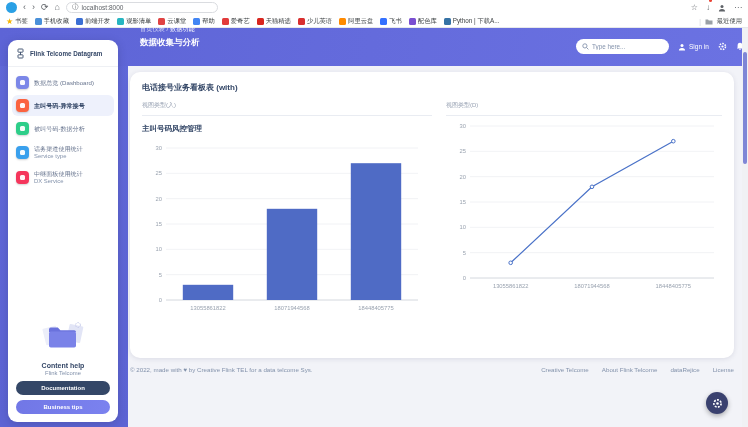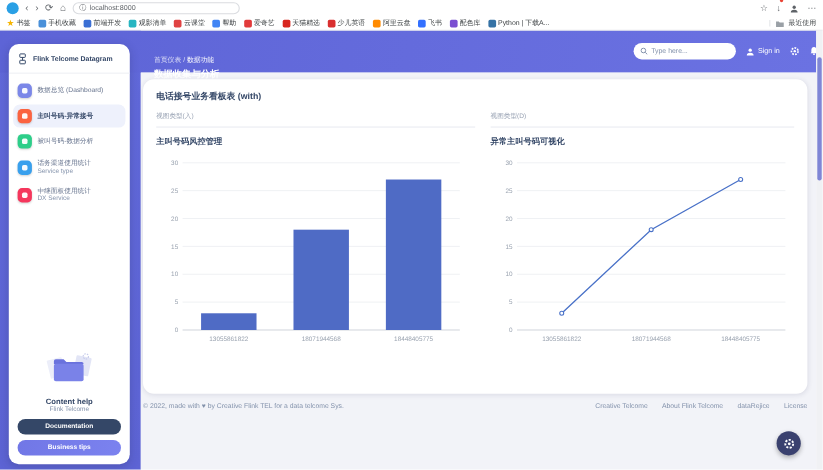--- a/index.html
+++ b/index.html
@@ -53,21 +53,21 @@
   .mi .sub { display:block; font-size:5.9px; color:#8392ab; font-weight:normal; }
   .help { margin-top:auto; padding:0 8px 8px 8px; text-align:center; }
   .help-title { font-size:7px; font-weight:bold; color:#344767; margin-top:3px; }
   .help-sub { font-size:5.9px; color:#8392ab; margin-top:1px; }
   .btn { display:block; width:100%; height:14px; border:none; border-radius:7px; margin-top:5px;
     font-size:6px; font-weight:bold; color:#fff; font-family:inherit; cursor:pointer; line-height:14px; text-align:center; }
   .btn-dark { background:#344767; }
   .btn-purple { background:linear-gradient(100deg,#7177e6,#7b82ef); }
 
   
-  .hdr { position:absolute; left:140px; top:50px; color:#fff; }
+  .hdr { position:absolute; left:140px; top:25px; color:#fff; }
   .crumb { font-size:6.2px; color:rgba(255,255,255,.75); }
   .crumb .cur { color:#fff; }
   .hdr-title { font-size:8.5px; font-weight:bold; margin-top:3px; }
   .hdr-right { position:absolute; left:576px; top:39px; display:flex; align-items:center; gap:9px; }
   .search-box { display:flex; align-items:center; gap:3px; width:93px; height:15px; background:#fff;
     border-radius:8px; padding:0 6px; }
   .search-box input { border:none; outline:none; width:70px; font-size:6.3px; color:#344767;
     font-family:inherit; background:transparent; }
   .search-box input::placeholder { color:#8392ab; }
   .signin { display:flex; align-items:center; gap:3px; color:#fff; font-size:6.5px; cursor:pointer; }
@@ -310,21 +310,20 @@
             <text x="66" y="172" text-anchor="middle" font-size="5.8" fill="#9aa3b0" font-family="Liberation Sans, sans-serif">13055861822</text>
             <text x="150" y="172" text-anchor="middle" font-size="5.8" fill="#9aa3b0" font-family="Liberation Sans, sans-serif">18071944568</text>
             <text x="234" y="172" text-anchor="middle" font-size="5.8" fill="#9aa3b0" font-family="Liberation Sans, sans-serif">18448405775</text>
             <rect x="40.8" y="146.8" width="50.4" height="15.199999999999989" fill="#4f6bc5"></rect>
             <rect x="124.8" y="70.8" width="50.4" height="91.2" fill="#4f6bc5"></rect>
             <rect x="208.8" y="25.19999999999999" width="50.4" height="136.8" fill="#4f6bc5"></rect>
           </svg>
       </div>
       <div class="col right">
         <div class="tag">视图类型(D)</div>
-        <div class="chart-title">异常主叫号码可视化</div>
         <svg id="chart-1" width="276" height="180">
             <line x1="24" y1="162" x2="268" y2="162" stroke="#c9ced6" stroke-width="0.8"></line>
             <text x="20" y="164" text-anchor="end" font-size="5.8" fill="#9aa3b0" font-family="Liberation Sans, sans-serif">0</text>
             <line x1="24" y1="136.66666666666666" x2="268" y2="136.66666666666666" stroke="#edeff3" stroke-width="0.8"></line>
             <text x="20" y="138.66666666666666" text-anchor="end" font-size="5.8" fill="#9aa3b0" font-family="Liberation Sans, sans-serif">5</text>
             <line x1="24" y1="111.33333333333334" x2="268" y2="111.33333333333334" stroke="#edeff3" stroke-width="0.8"></line>
             <text x="20" y="113.33333333333334" text-anchor="end" font-size="5.8" fill="#9aa3b0" font-family="Liberation Sans, sans-serif">10</text>
             <line x1="24" y1="86" x2="268" y2="86" stroke="#edeff3" stroke-width="0.8"></line>
             <text x="20" y="88" text-anchor="end" font-size="5.8" fill="#9aa3b0" font-family="Liberation Sans, sans-serif">15</text>
             <line x1="24" y1="60.66666666666667" x2="268" y2="60.66666666666667" stroke="#edeff3" stroke-width="0.8"></line>

